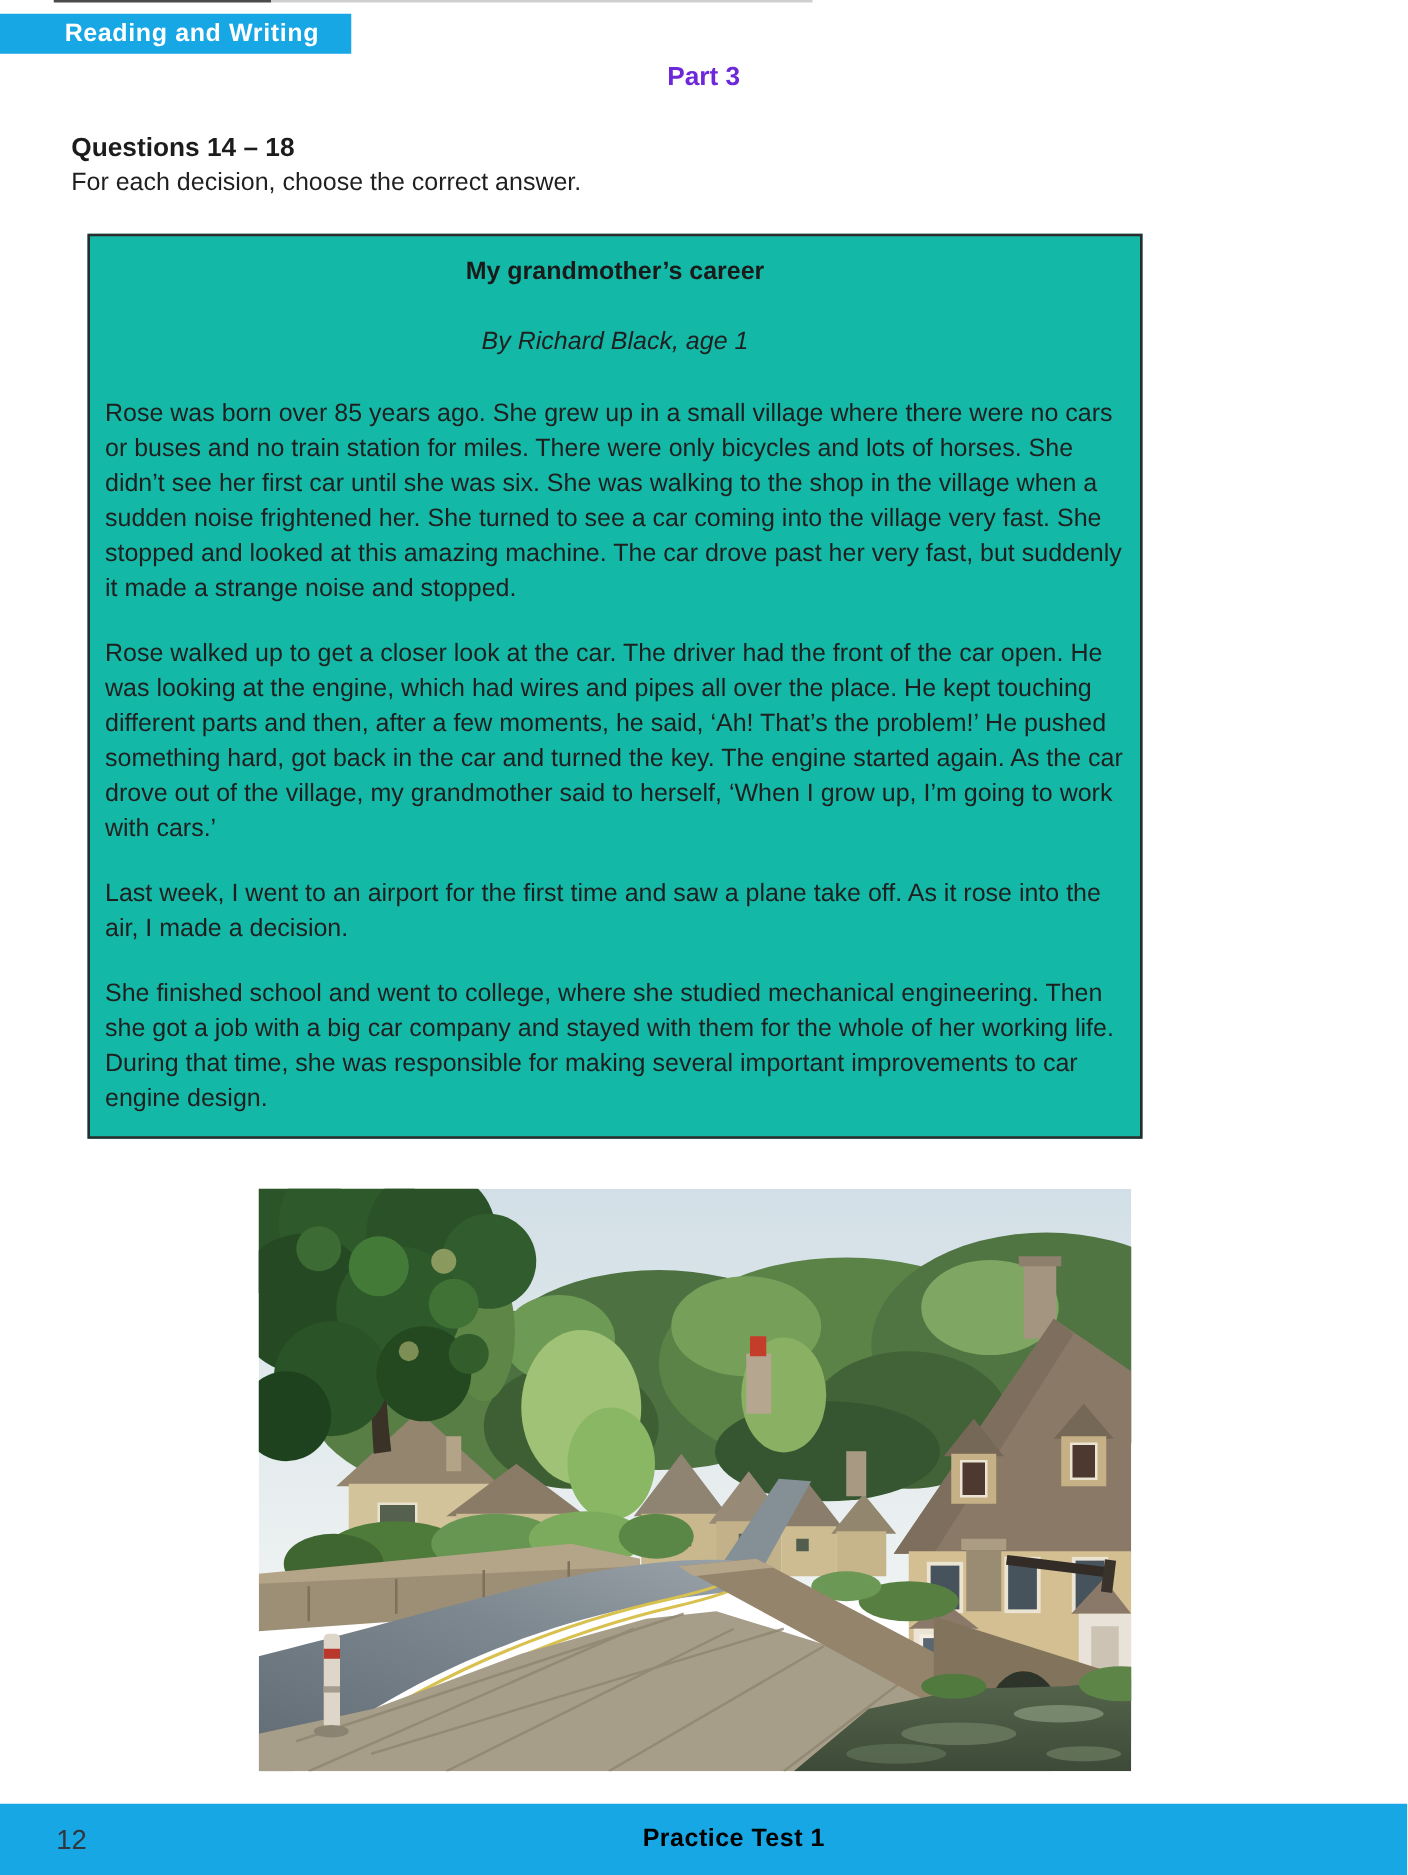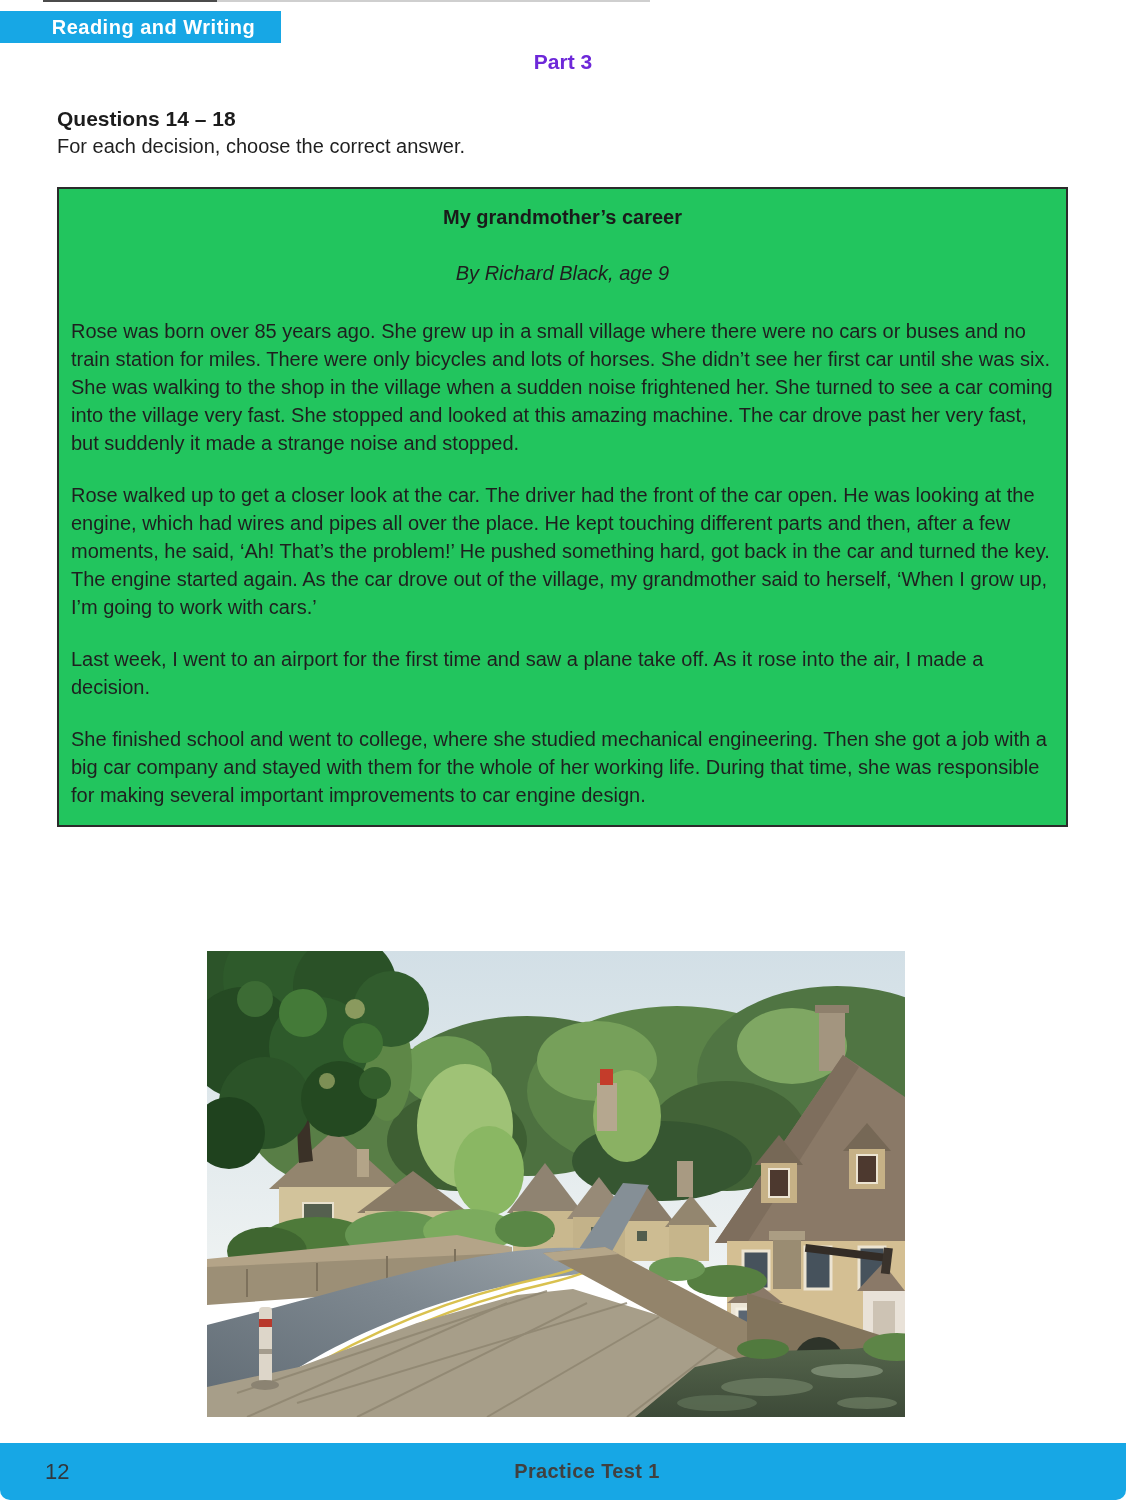--- a/index.html
+++ b/index.html
@@ -4,21 +4,20 @@
 <style>
   * { margin:0; padding:0; box-sizing:border-box; }
   html,body { background:#ffffff; }
   .page {
     position:relative;
     width:1126px; height:1500px;
     background:#ffffff;
     font-family:"Liberation Sans","DejaVu Sans",sans-serif;
     color:#212121;
     overflow:hidden;
-    border-radius:10px;
   }
   .top-line-dark {
     position:absolute; top:0; left:43px; width:174px; height:2px;
     background:#4b4b4b;
   }
   .top-line-light {
     position:absolute; top:0; left:217px; width:433px; height:2px;
     background:#cfcfcf;
   }
   .header-badge {
@@ -35,23 +34,23 @@
   }
   .questions-range {
     position:absolute; top:82px; left:57px;
     font-size:21px; font-weight:bold; color:#1c1c1c;margin-top:25px;
   }
   .instruction {
     position:absolute; top:135px; left:57px;
     font-size:20px; color:#1f1f1f;
   }
   .passage-box {
-    position:absolute; top:187px; left:57px; width:1011px;
+    position:absolute; top:187px; left:70px; width:844px;
     border:2px solid #2b2b2b;
-    background:#22c55e;
+    background:#14b8a6;
     padding:12px 12px 16px 12px;
     font-size:20px; line-height:28px; color:#1f1f1f;
   }
   .passage-title {
     text-align:center; font-size:20px; font-weight:bold; color:#1a1a1a;
     margin:2px 0 28px 0;
   }
   .passage-byline {
     text-align:center; font-style:italic; margin:0 0 30px 0;
   }
@@ -66,21 +65,21 @@
     background:#17a7e5;
   }
   .footer-page-num {
     position:absolute; left:45px; top:0; height:57px;
     display:flex; align-items:center;
     font-size:22px; color:#31373d;
   }
   .footer-title {
     position:absolute; left:0; top:0; width:1126px; height:57px;
     display:flex; align-items:center; justify-content:center;
-    color:#404040; font-size:20px; font-weight:bold; letter-spacing:0.4px;padding-left:48px;
+    color:#000000; font-size:20px; font-weight:bold; letter-spacing:0.4px;padding-left:48px;
   }
 </style>
 </head>
 <body>
 
 <div class="page">
 
   <div class="top-line-dark"></div>
   <div class="top-line-light"></div>
 
@@ -89,21 +88,21 @@
   </div>
 
   <div class="part-label">Part 3</div>
 
   <div class="questions-range">Questions 14 – 18</div>
 
   <div class="instruction">For each decision, choose the correct answer.</div>
 
   <div class="passage-box">
     <div class="passage-title">My grandmother’s career</div>
-    <div class="passage-byline">By Richard Black, age 9</div>
+    <div class="passage-byline">By Richard Black, age 1</div>
     <p>Rose was born over 85 years ago. She grew up in a small village where there were no cars or buses and no train station for miles. There were only bicycles and lots of horses. She didn’t see her first car until she was six. She was walking to the shop in the village when a sudden noise frightened her. She turned to see a car coming into the village very fast. She stopped and looked at this amazing machine. The car drove past her very fast, but suddenly it made a strange noise and stopped.</p>
     <p>Rose walked up to get a closer look at the car. The driver had the front of the car open. He was looking at the engine, which had wires and pipes all over the place. He kept touching different parts and then, after a few moments, he said, ‘Ah! That’s the problem!’ He pushed something hard, got back in the car and turned the key. The engine started again. As the car drove out of the village, my grandmother said to herself, ‘When I grow up, I’m going to work with cars.’</p>
     <p>Last week, I went to an airport for the first time and saw a plane take off. As it rose into the air, I made a decision.</p>
     <p>She finished school and went to college, where she studied mechanical engineering. Then she got a job with a big car company and stayed with them for the whole of her working life. During that time, she was responsible for making several important improvements to car engine design.</p>
   </div>
 
   <div class="photo-frame">
     <svg viewBox="0 0 698 466" preserveAspectRatio="none">
       <defs>
         <linearGradient id="sky" x1="0" y1="0" x2="0" y2="1">

